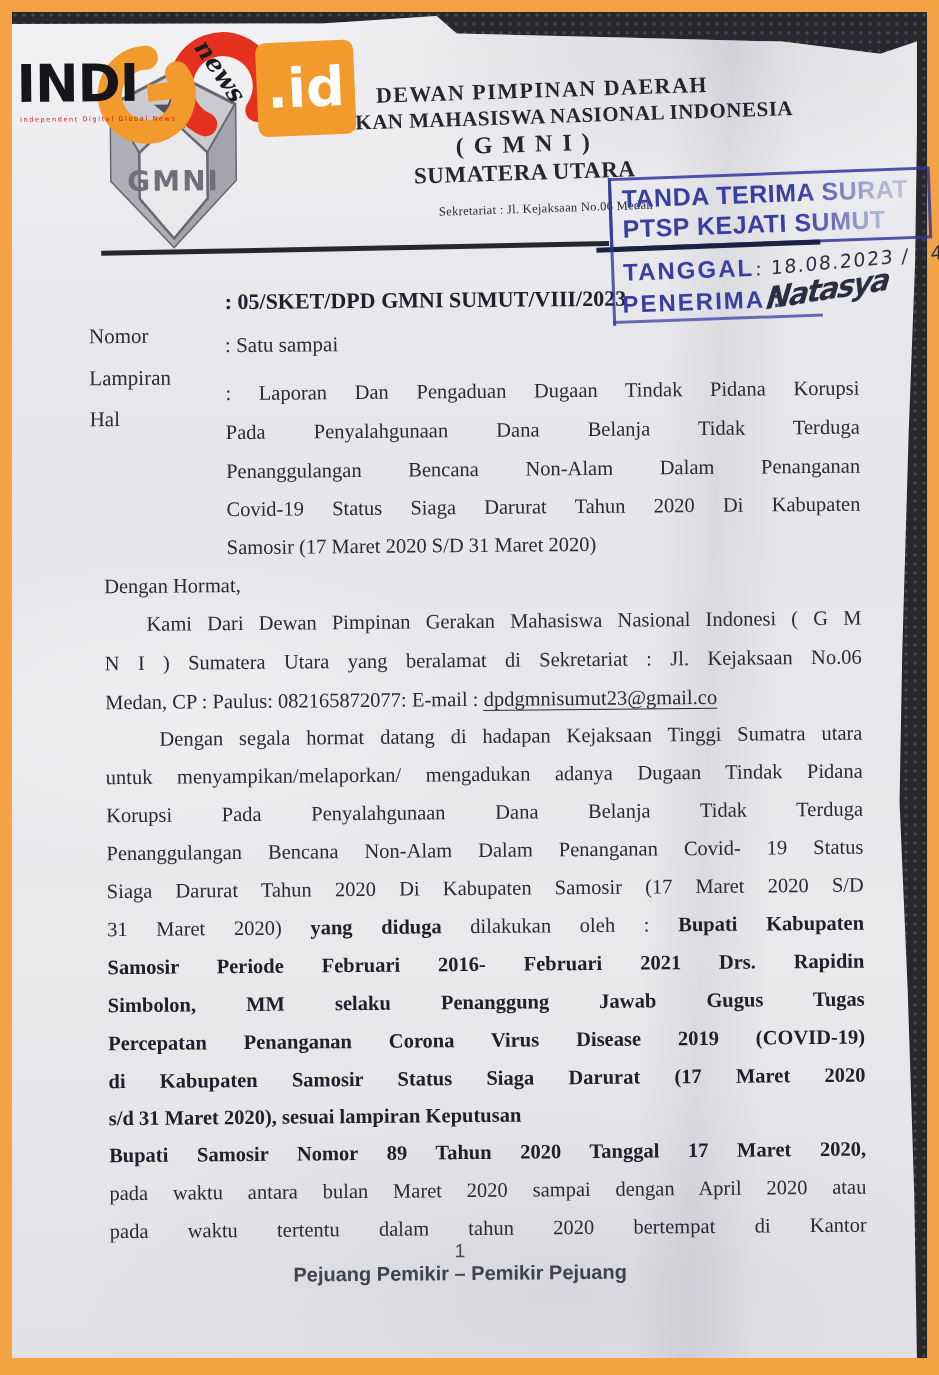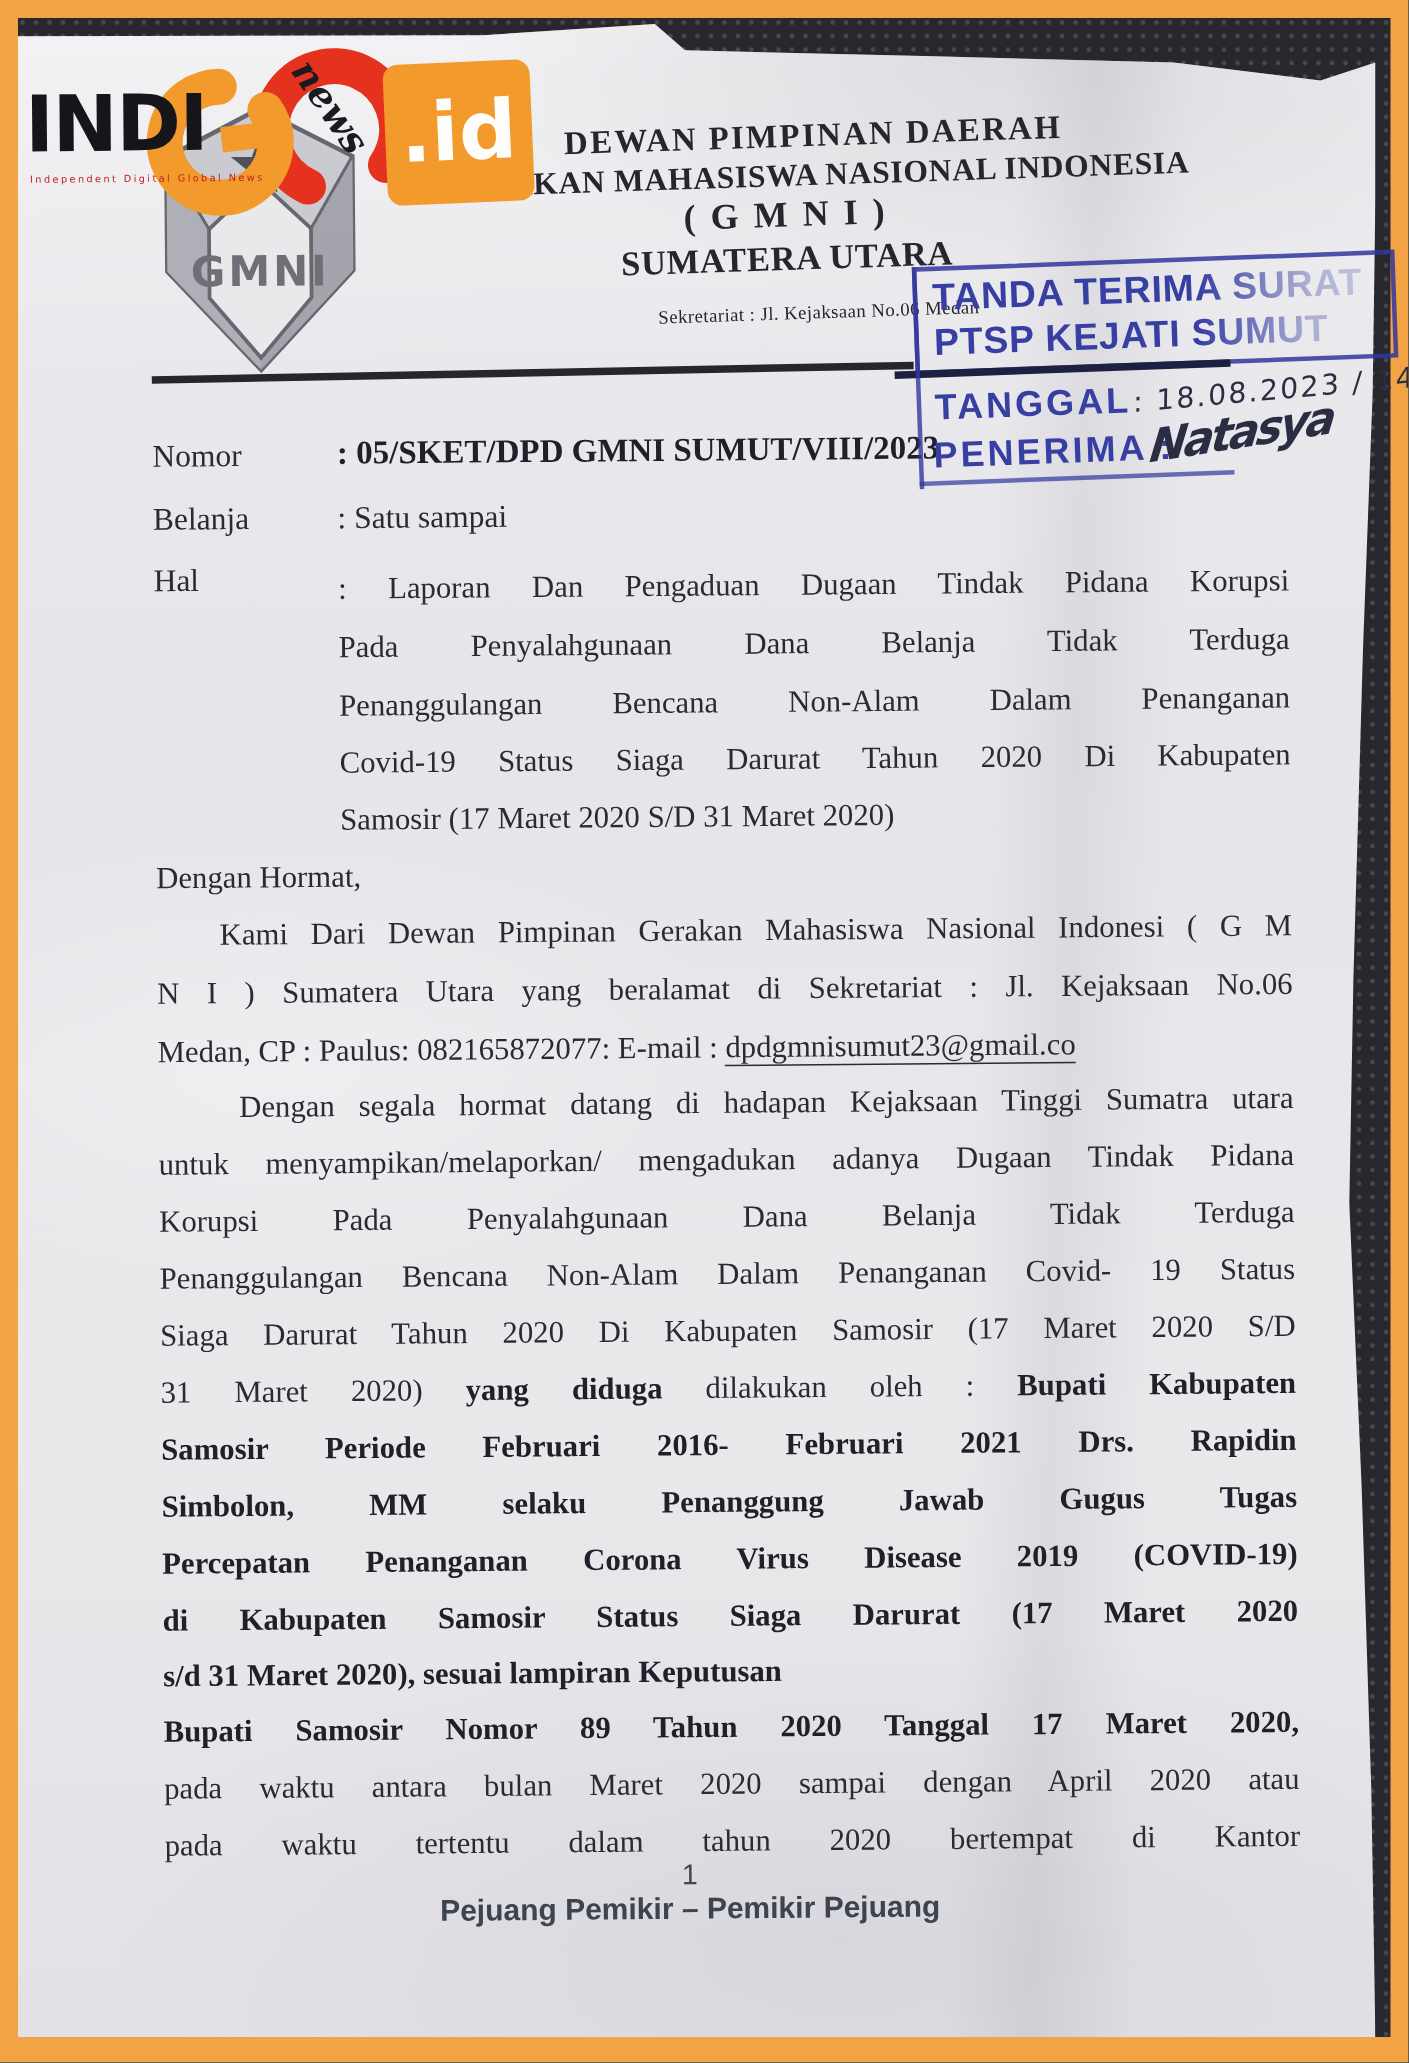--- a/index.html
+++ b/index.html
@@ -58,21 +58,21 @@
   .srow-label{font-weight:800;font-size:24px;letter-spacing:2px;white-space:nowrap;}
   .s-tanggal{position:absolute;left:26px;top:88px;}
   .s-penerima{position:absolute;left:24px;top:120px;}
   .hw{position:absolute;font-family:"DejaVu Sans",sans-serif;color:#2b2e42;white-space:nowrap;}
   .hw-date{left:158px;top:86px;font-size:19px;letter-spacing:1.5px;transform:rotate(-3deg) skewX(-6deg);}
   .hw-sign{left:168px;top:108px;font-size:30px;font-style:italic;font-weight:600;letter-spacing:-2px;
     transform:rotate(-7deg) skewX(-16deg);}
 
   
   .row{position:absolute;white-space:nowrap;font-size:21px;}
-  .lab{left:105px;}
+  .lab{left:92px;margin-top:32px;}
   .val{left:228px;}
   .b{font-weight:700;color:#20202b;}
   .bl{position:absolute;left:105px;width:757px;font-size:20.5px;line-height:38px;height:38px;overflow:hidden;}
   .hl{position:absolute;left:228px;width:634px;font-size:20.5px;line-height:38.5px;height:39px;overflow:hidden;}
   .jl{text-align:justify;}
   .jl::after{content:"";display:inline-block;width:100%;height:0;}
   .ind1{text-indent:42px;}
   .ind2{text-indent:54px;}
   .email{border-bottom:1.5px solid #2a2a33;}
 
@@ -133,21 +133,21 @@
       <div class="stamp-vline"></div>
       <div class="srow-label s-tanggal">TANGGAL</div>
       <div class="hw hw-date">: 18.08.2023 / 14.45</div>
       <div class="srow-label s-penerima">PENERIMA :</div>
       <div class="hw hw-sign">Natasya</div>
       <div class="stamp-underline"></div>
     </div>
 
     <div class="row lab" style="top:289px">Nomor</div>
     <div class="row val b" style="top:287px;font-size:22px">: 05/SKET/DPD GMNI SUMUT/VIII/2023</div>
-    <div class="row lab" style="top:331px">Belanja</div>
+    <div class="row lab" style="top:331px">Lampiran</div>
     <div class="row val" style="top:331px">: Satu sampai</div>
     <div class="row lab" style="top:372px">Hal</div>
 
     <div class="hl jl" style="top:372px">: Laporan Dan Pengaduan Dugaan Tindak Pidana Korupsi</div>
     <div class="hl jl" style="top:411px">Pada Penyalahgunaan Dana Belanja Tidak Terduga</div>
     <div class="hl jl" style="top:450px">Penanggulangan Bencana Non-Alam Dalam Penanganan</div>
     <div class="hl jl" style="top:488px">Covid-19 Status Siaga Darurat Tahun 2020 Di Kabupaten</div>
     <div class="hl" style="top:526px">Samosir (17 Maret 2020 S/D 31 Maret 2020)</div>
 
     <div class="bl" style="top:564px">Dengan Hormat,</div>

